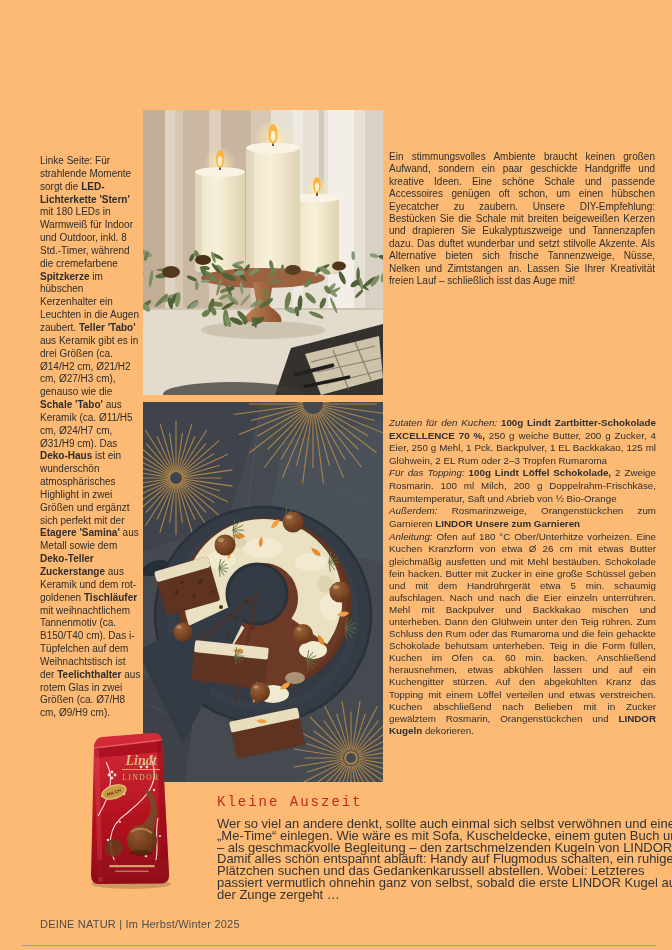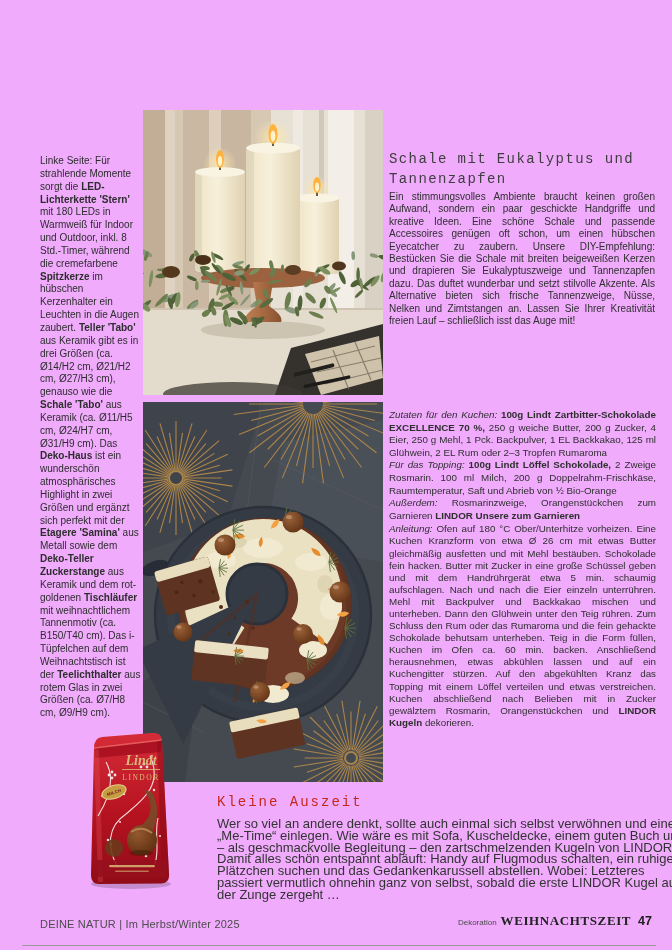--- a/index.html
+++ b/index.html
@@ -1,28 +1,28 @@
 <!DOCTYPE html>
 <html><head>
 <meta charset="utf-8">
 <style>
   html,body{margin:0;padding:0;background:#e8e8e8;}
-  .page{position:relative;width:672px;height:950px;background:#f0abfc;overflow:hidden;
+  .page{position:relative;width:672px;height:950px;background:#fdba74;overflow:hidden;
         font-family:"Liberation Sans",sans-serif;color:#2f2f2f;margin:0 auto;}
   .abs{position:absolute;}
   
   .left-col{left:40px;top:155px;width:101px;font-size:10px;line-height:12.85px;
             text-align:left;color:#2d2d2d;}
   .sec-title{font-family:"Liberation Mono","DejaVu Sans Mono",monospace;
              font-size:14px;line-height:20px;letter-spacing:1.4px;color:#3e3e3e;
              font-weight:400;margin:0;}
   .sec1{left:389px;top:149px;width:266px;}
   .sec1 .body{margin-top:2px;font-size:10px;line-height:12.4px;text-align:justify;}
   .sec2{left:389px;top:407px;width:267px;}
-  .sec2 .ingredients{margin-top:2px;font-size:9.8px;line-height:12.6px;text-align:justify;}
+  .sec2 .ingredients{margin-top:10px;font-size:9.8px;line-height:12.6px;text-align:justify;}
   .sec2 .instructions{margin-top:1px;font-size:9.8px;line-height:12.1px;text-align:justify;}
   .sec3{left:185px;top:792px;width:468px;margin-left:32px;}
   .sec3 .sec-title{color:#c5281c;letter-spacing:2px;}
   .sec3 .body{margin-top:6px;font-size:13px;line-height:11.8px;color:#333;}
   .b{font-weight:bold;}
   .i{font-style:italic;}
   p.chunk{margin:0;}
   
   .photo{position:absolute;display:block;}
   .photo1{left:143px;top:110px;}
@@ -222,21 +222,20 @@
       <polygon points="148,238 240,214 240,285 132,285" fill="#35322e"></polygon>
       <polygon points="162,244 236,226 240,268 178,285" fill="#cfc2ab"></polygon>
       <path d="M168,252 L232,236 M174,262 L238,248 M182,274 L240,260 M190,240 L206,280 M212,232 L228,270" stroke="#6b6152" stroke-width="1.2" opacity=".7" fill="none"></path>
       <rect x="150" y="258" width="42" height="4" rx="2" fill="#23211e" transform="rotate(-14 171 260)"></rect>
       <rect x="160" y="270" width="48" height="3.4" rx="1.7" fill="#1d1b19" transform="rotate(-12 184 272)"></rect>
       <ellipse cx="90" cy="284" rx="70" ry="12" fill="#3c3833" opacity=".75"></ellipse>
     </g>
   </svg>
 
   <div class="abs sec1">
-    <h2 class="sec-title">Schale mit Eukalyptus und Tannenzapfen</h2>
     <div class="body">Ein stimmungsvolles Ambiente braucht keinen großen Aufwand, sondern ein paar geschickte Handgriffe und kreative Ideen. Eine schöne Schale und passende Accessoires genügen oft schon, um einen hübschen Eyecatcher zu zaubern. Unsere DIY-Empfehlung: Bestücken Sie die Schale mit breiten beigeweißen Kerzen und drapieren Sie Eukalyptuszweige und Tannenzapfen dazu. Das duftet wunderbar und setzt stilvolle Akzente. Als Alternative bieten sich frische Tannenzweige, Nüsse, Nelken und Zimtstangen an. Lassen Sie Ihrer Kreativität freien Lauf – schließlich isst das Auge mit!</div>
   </div>
 
   <svg class="photo photo2" width="240" height="380" viewBox="0 0 240 380" preserveAspectRatio="none">
     <defs>
       <radialGradient id="ballG" cx=".35" cy=".3" r=".9">
         <stop offset="0" stop-color="#9a6238"></stop>
           <stop offset="1" stop-color="#5a2c11"></stop>
       </radialGradient>
     </defs>
@@ -612,20 +611,15 @@
       <rect x="31" y="144.5" width="34" height="1.6" rx=".8" fill="#d9b877" opacity=".6"></rect>
     </g>
   </svg>
 
   <div class="abs sec3">
     <h2 class="sec-title">Kleine Auszeit</h2>
     <div class="body">Wer so viel an andere denkt, sollte auch einmal sich selbst verwöhnen und eine „Me-Time“ einlegen. Wie wäre es mit Sofa, Kuscheldecke, einem guten Buch und – als geschmackvolle Begleitung – den zartschmelzenden Kugeln von LINDOR? Damit alles schön entspannt abläuft: Handy auf Flugmodus schalten, ein ruhiges Plätzchen suchen und das Gedankenkarussell abstellen. Wobei: Letzteres passiert vermutlich ohnehin ganz von selbst, sobald die erste LINDOR Kugel auf der Zunge zergeht …</div>
   </div>
 
   <div class="abs footer-left">DEINE NATUR | Im Herbst/Winter 2025</div>
-  <div class="abs footer-right">
-    <span class="deko">Dekoration</span>
-    <span class="mag">WEIHNACHTSZEIT</span>
-    <span class="pagenum">47</span>
-  </div>
   <div class="abs footer-rule"></div>
 
 </div>
 
 </body></html>

